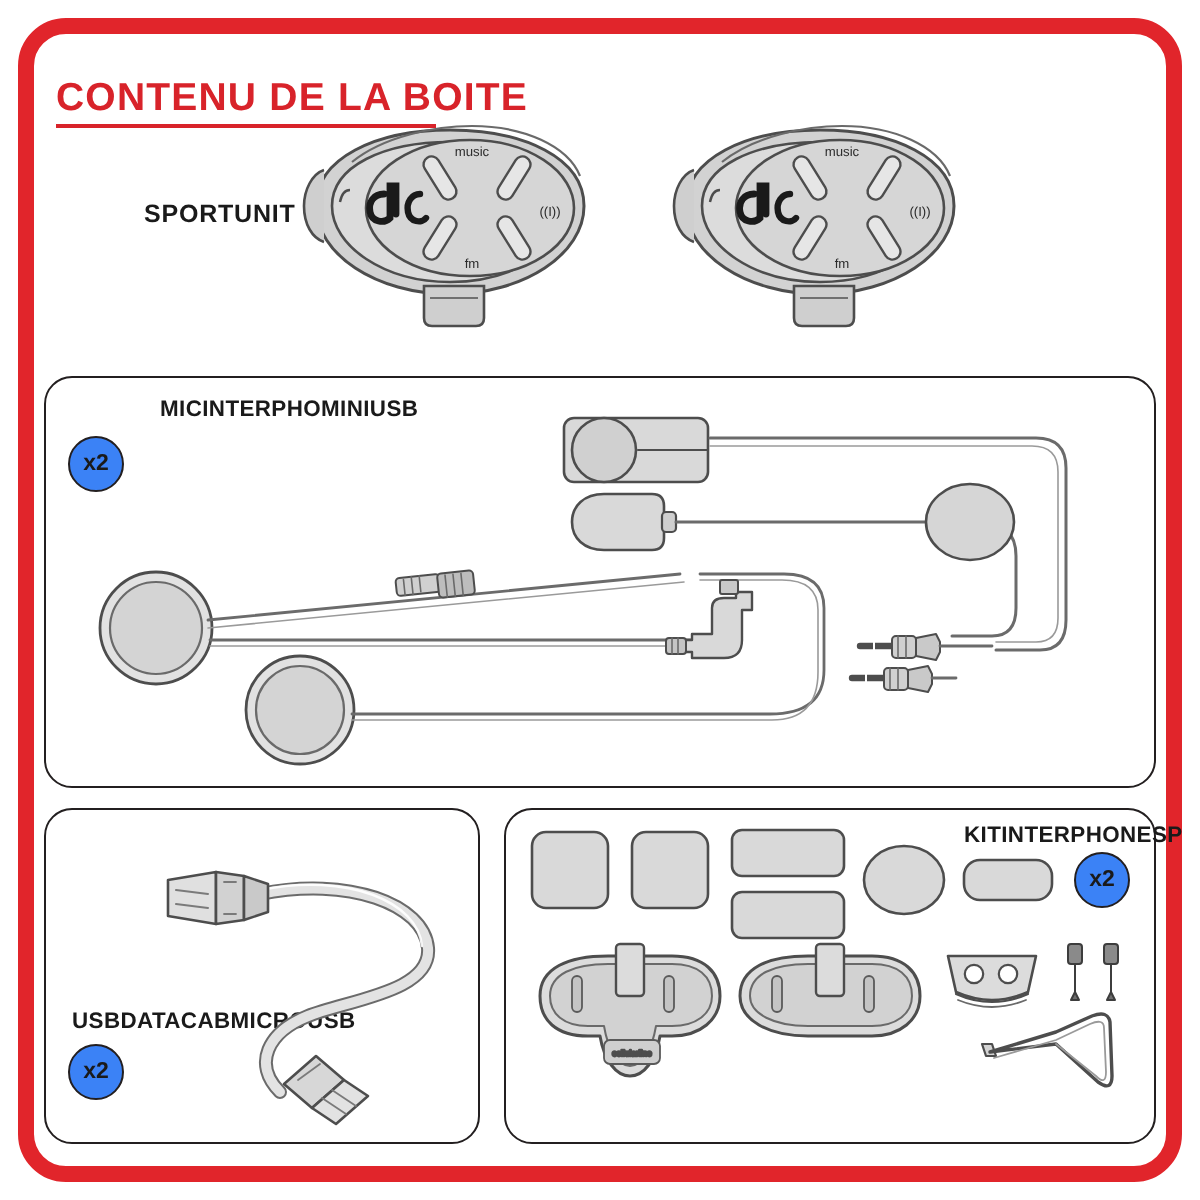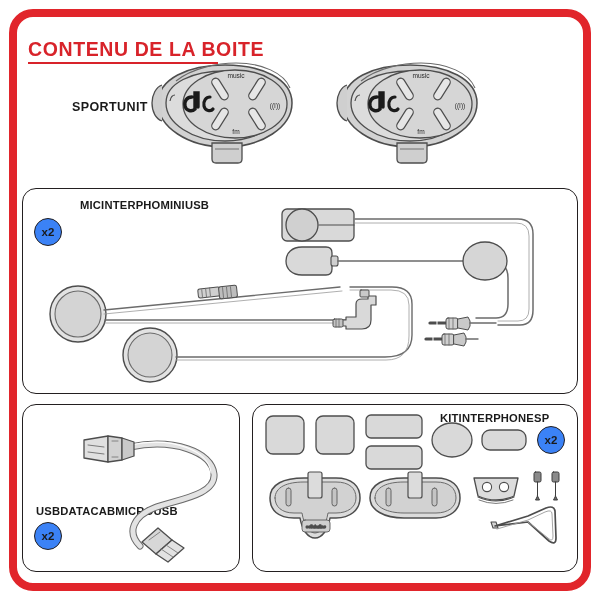--- a/index.html
+++ b/index.html
@@ -280,21 +280,21 @@
           <path d="M64 130 L78 142 L94 128 L80 116 Z" fill="#d7d7d7" stroke="#4d4d4d" stroke-width="1.3"></path>
           <path d="M78 142 L94 128 L106 136 L90 150 Z" fill="#e2e2e2" stroke="#4d4d4d" stroke-width="1.3"></path>
           <path d="M83 137 L95 145 M88 133 L100 141" stroke="#7a7a7a" stroke-width="0.9"></path>
           <path d="M71 128 L82 120" stroke="#7a7a7a" stroke-width="0.9"></path>
         </g>
       </g>
     </svg>
   </div>
 
   <div class="panel" id="panel-kit"></div>
-  <div class="panel-label" style="left:440px; top:412px;">KITINTERPHONESP</div>
+  <div class="panel-label" style="left:482px; top:412px;">KITINTERPHONESP</div>
   <div class="qty-badge" style="left:537px; top:426px;">x2</div>
 
   <div class="art" style="left:260px; top:410px;">
     <svg width="310" height="155" viewBox="0 0 310 155">
       <g stroke="#4d4d4d" stroke-width="1.3" stroke-linejoin="round" stroke-linecap="round">
 
         <rect x="6" y="6" width="38" height="38" rx="7" fill="#d9d9d9"></rect>
         <rect x="56" y="6" width="38" height="38" rx="7" fill="#d9d9d9"></rect>
         <rect x="106" y="5" width="56" height="23" rx="5" fill="#d9d9d9"></rect>
         <rect x="106" y="36" width="56" height="23" rx="5" fill="#d9d9d9"></rect>

